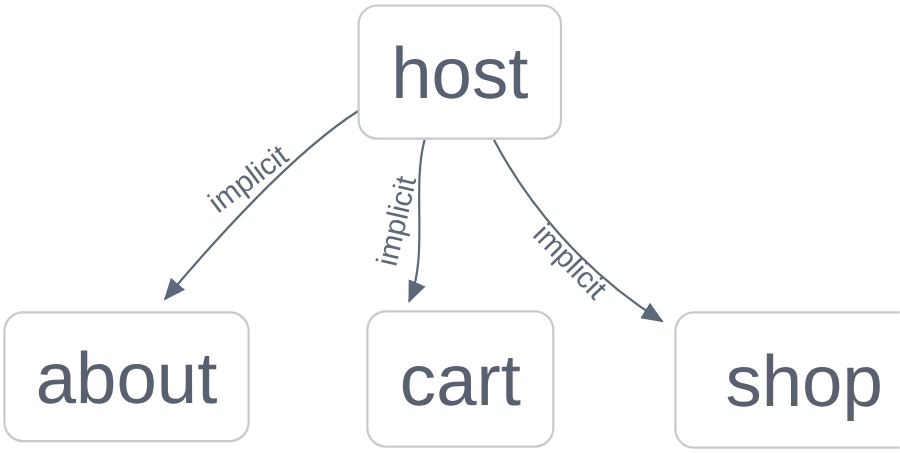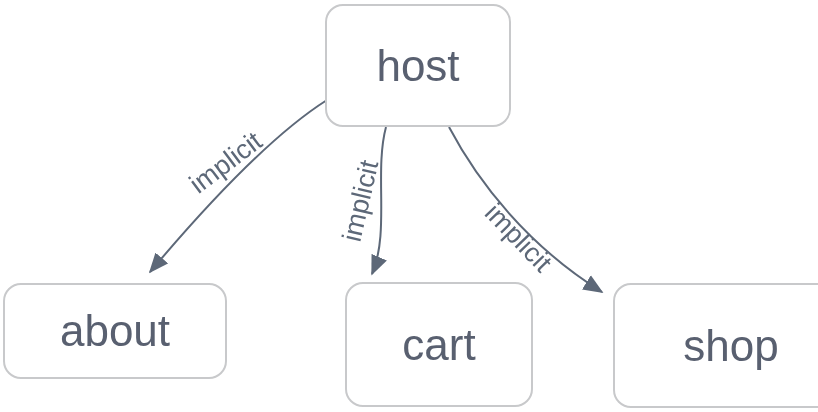--- a/index.html
+++ b/index.html
@@ -44,25 +44,25 @@
     position: absolute;
     z-index: 3;
     box-sizing: border-box;
     background: #ffffff;
     border: 2px solid #c8c9cb;
     border-radius: 18px;
     display: flex;
     align-items: center;
     justify-content: center;
     color: #596070;
-    font-size: 44px;
+    font-size: 66px;
   }
   .node-host  { left: 325px; top: 4px;   width: 186px; height: 123px; }
-  .node-about { left: 3px;   top: 283px; width: 224px; height: 96px; }
-  .node-cart  { left: 345px; top: 282px; width: 188px; height: 125px; text-align: right; }
+  .node-about { left: 3px;   top: 283px; width: 224px; height: 119px; }
+  .node-cart  { left: 333px; top: 282px; width: 171px; height: 125px; text-align: right; }
   .node-shop  { left: 613px; top: 283px; width: 236px; height: 125px; }
   .node-label { line-height: 1; }
 </style>
 </head>
 <body>
 
 <div class="canvas">
 
   <div class="edge-label rot-a">implicit</div>
   <div class="edge-label rot-b">implicit</div>

